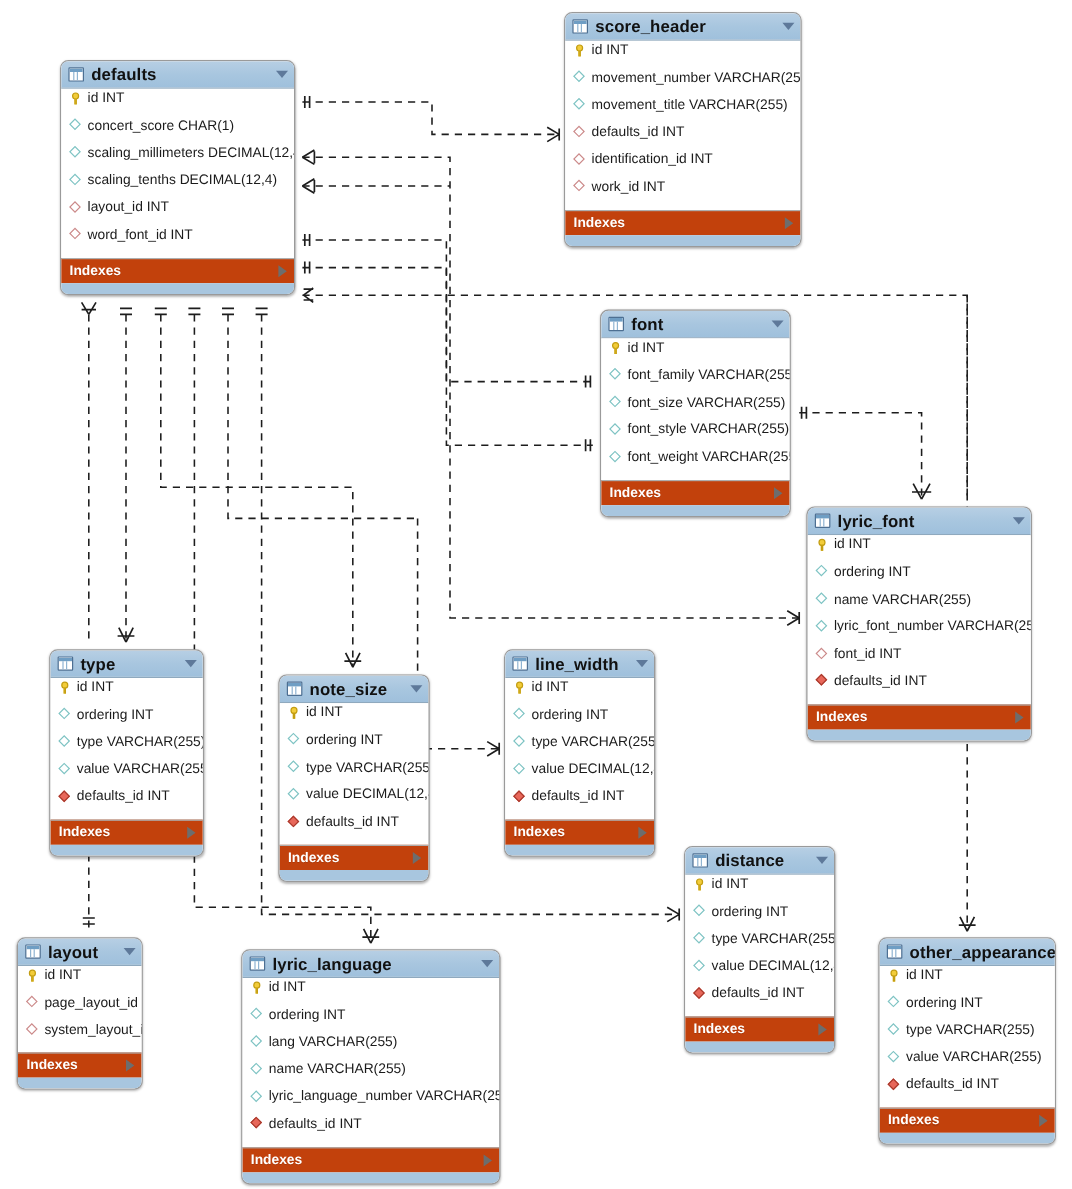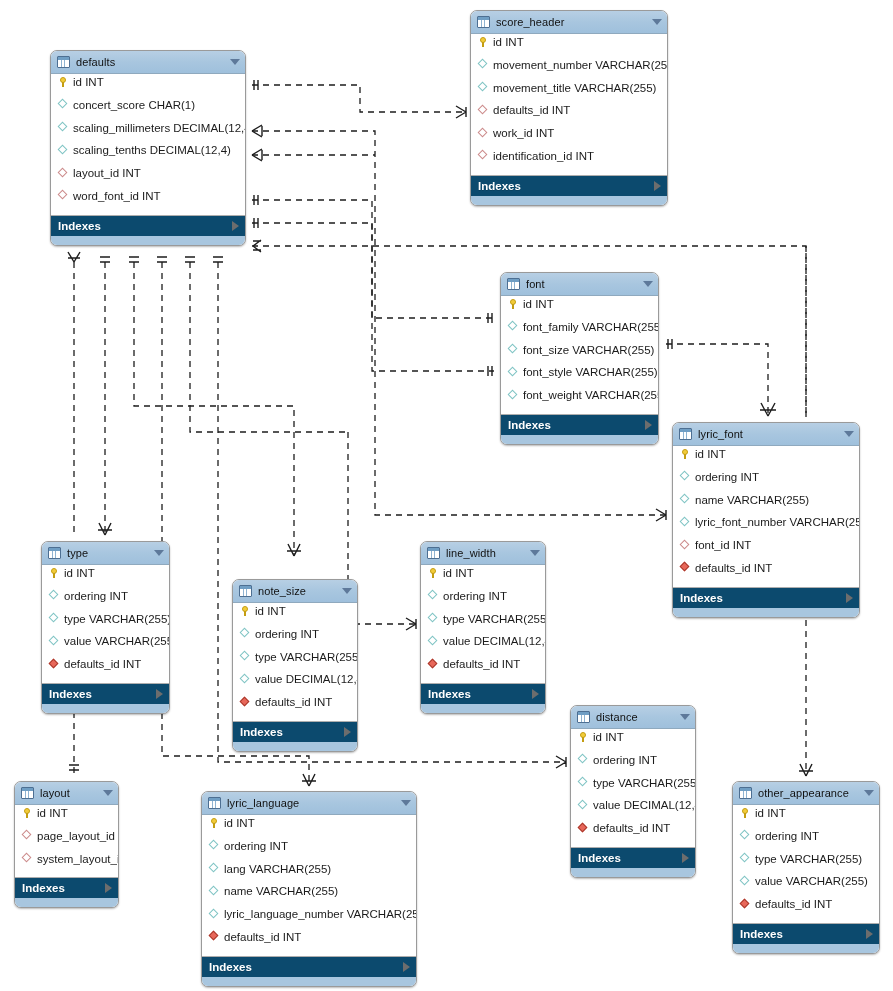--- a/index.html
+++ b/index.html
@@ -73,22 +73,22 @@
     content: "";
     position: absolute;
     left: 3px;
     top: 3px;
     bottom: 0;
     width: 1px;
     background: #8fb4d2;
     box-shadow: 3px 0 0 0 #8fb4d2;
   }
   .tbl-title {
-    font-size: 11px;
-    font-weight: normal;
+    font-size: 14px;
+    font-weight: bold;
     color: #111111;
     letter-spacing: 0.1px;
     white-space: nowrap;
     flex: 1 1 auto;
   }
   .caret {
     flex: 0 0 auto;
     width: 0; height: 0;
     border-left: 5px solid transparent;
     border-right: 5px solid transparent;
@@ -157,21 +157,21 @@
     background: #ffffff;
     border: 1.4px solid #cc8b8b;
   }
   .gl-fknn::before {
     background: #e8675a;
     border: 1.4px solid #a8392c;
   }
 
   .tbl-indexes {
     height: 21px;
-    background: #0c4a6e;
+    background: #c2410c;
     border-top: 1px solid #aeaeae;
     display: flex;
     align-items: center;
     padding: 0 6px 0 7px;
     box-sizing: border-box;
   }
   .idx-label {
     font-size: 11.5px;
     font-weight: bold;
     color: #ffffff;
@@ -345,34 +345,34 @@
         <div class="col-row">
           <span class="gl gl-dia gl-plain"></span>
           <span class="col-name">movement_title VARCHAR(255)</span>
         </div>
         <div class="col-row">
           <span class="gl gl-dia gl-fk"></span>
           <span class="col-name">defaults_id INT</span>
         </div>
         <div class="col-row">
           <span class="gl gl-dia gl-fk"></span>
+          <span class="col-name">identification_id INT</span>
+        </div>
+        <div class="col-row">
+          <span class="gl gl-dia gl-fk"></span>
           <span class="col-name">work_id INT</span>
         </div>
-        <div class="col-row">
-          <span class="gl gl-dia gl-fk"></span>
-          <span class="col-name">identification_id INT</span>
-        </div>
-      </div>
-      <div class="tbl-indexes">
-        <span class="idx-label">Indexes</span>
-        <span class="idx-arrow"></span>
-      </div>
-      <div class="tbl-foot"></div>
-    </div>
-    <div class="table-box" style="left: 500px; top: 272px; width: 159px;">
+      </div>
+      <div class="tbl-indexes">
+        <span class="idx-label">Indexes</span>
+        <span class="idx-arrow"></span>
+      </div>
+      <div class="tbl-foot"></div>
+    </div>
+    <div class="table-box" style="left: 500px; top: 258px; width: 159px;">
       <div class="tbl-header">
         <span class="tbl-icon"></span>
         <span class="tbl-title">font</span>
         <span class="caret"></span>
       </div>
       <div class="tbl-cols">
         <div class="col-row">
           <span class="gl gl-pk"></span>
           <span class="col-name">id INT</span>
         </div>
@@ -464,21 +464,21 @@
           <span class="gl gl-dia gl-fknn"></span>
           <span class="col-name">defaults_id INT</span>
         </div>
       </div>
       <div class="tbl-indexes">
         <span class="idx-label">Indexes</span>
         <span class="idx-arrow"></span>
       </div>
       <div class="tbl-foot"></div>
     </div>
-    <div class="table-box" style="left: 232px; top: 562px; width: 126px; margin-top: 17px;">
+    <div class="table-box" style="left: 232px; top: 562px; width: 126px;">
       <div class="tbl-header">
         <span class="tbl-icon"></span>
         <span class="tbl-title">note_size</span>
         <span class="caret"></span>
       </div>
       <div class="tbl-cols">
         <div class="col-row">
           <span class="gl gl-pk"></span>
           <span class="col-name">id INT</span>
         </div>

